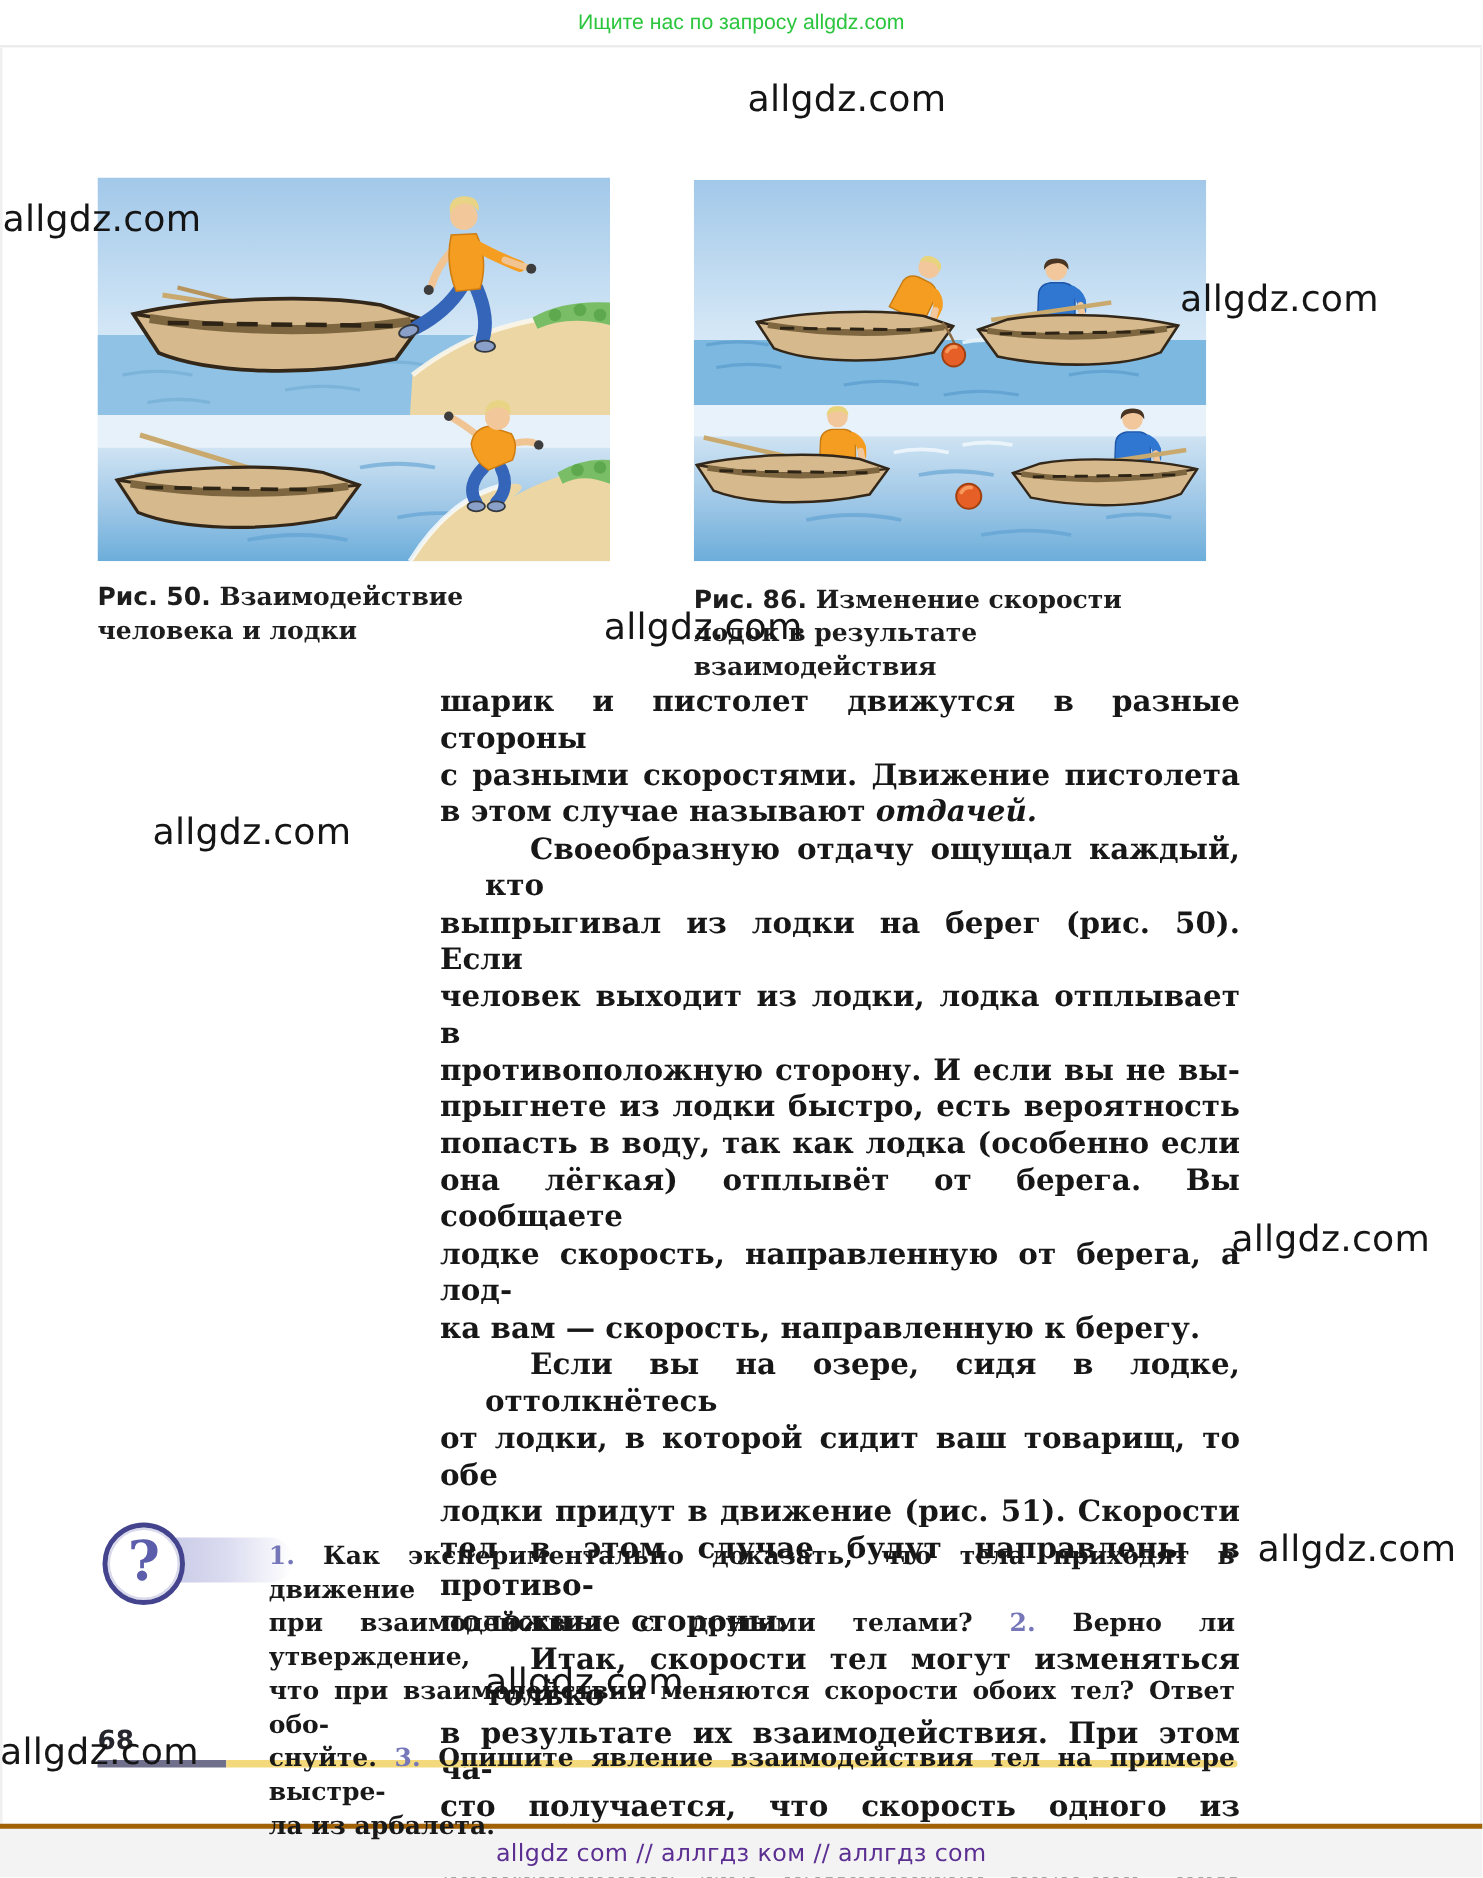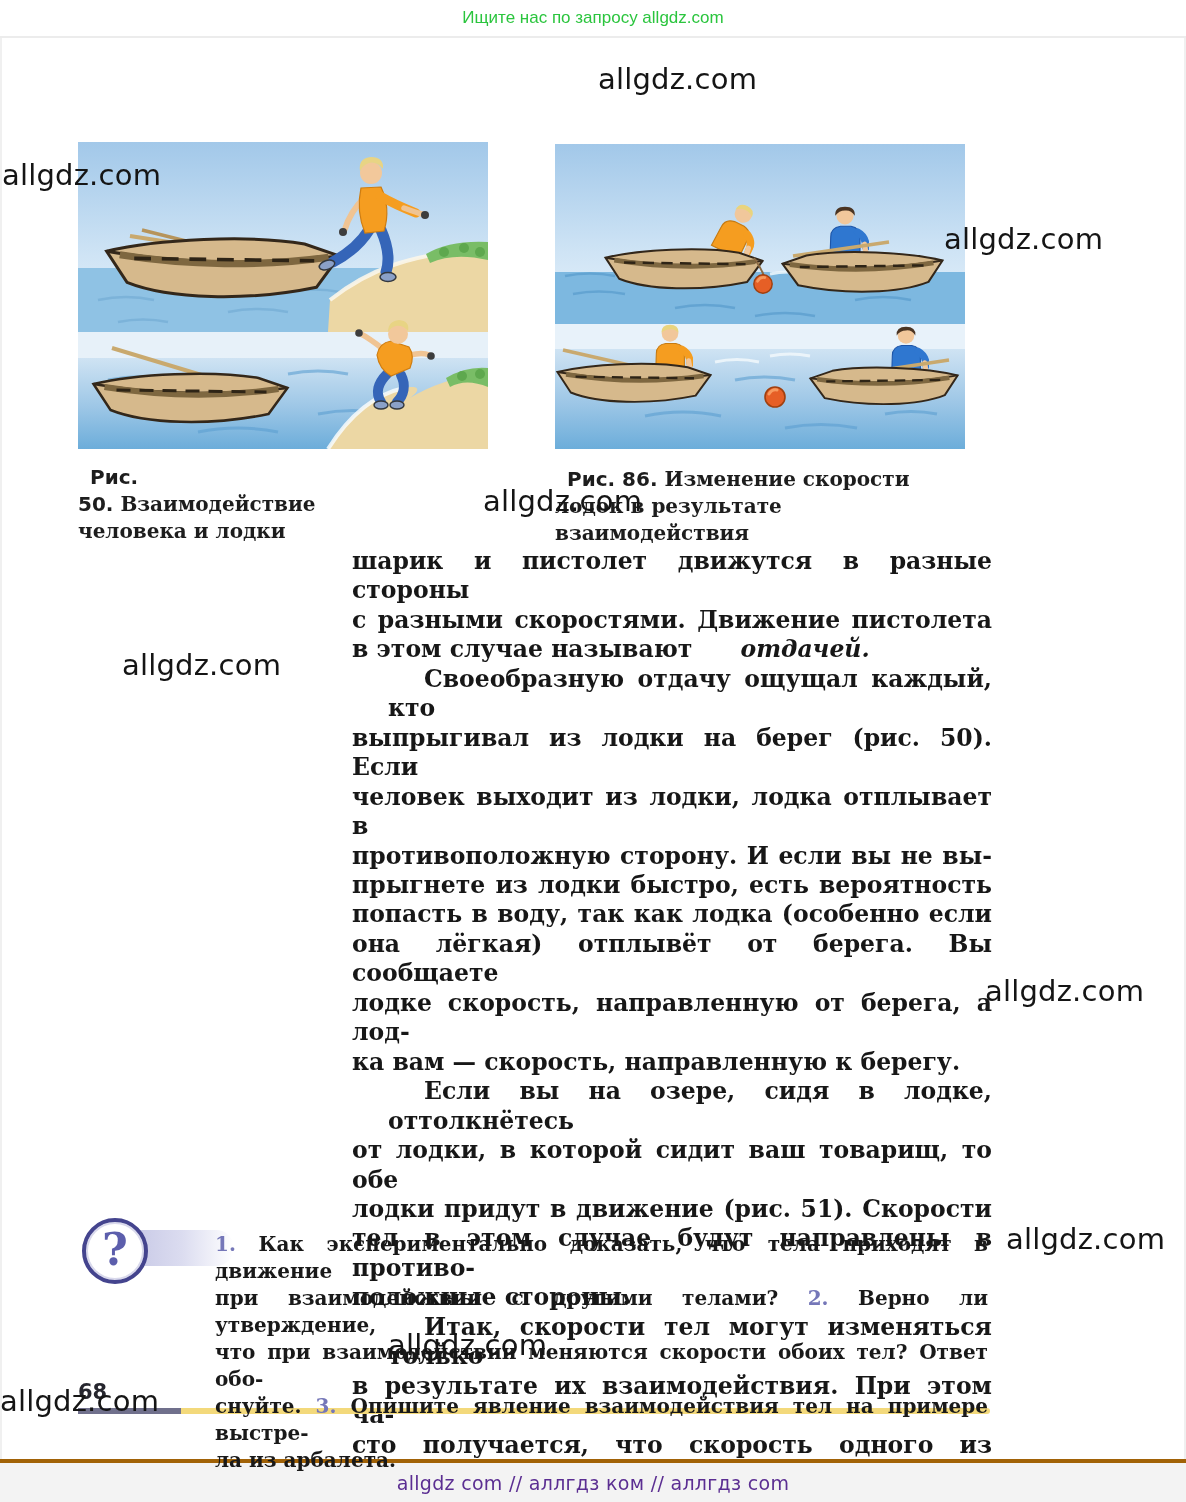--- a/index.html
+++ b/index.html
@@ -24,32 +24,32 @@
   .wm4{left:483px;top:484px;} .wm5{left:122px;top:648px;} .wm6{left:985px;top:974px;}
   .wm7{left:1006px;top:1222px;} .wm8{left:388px;top:1328px;} .wm9{left:0px;top:1384px;}
   .fig{position:absolute;}
   .fig svg{display:block;}
   .fig50{left:78px;top:104px;width:410px;height:307px;}
   .fig51{left:555px;top:106px;width:410px;height:305px;}
   .cap{
     position:absolute;font-family:"DejaVu Serif","Liberation Serif",serif;
     font-size:20px;line-height:27px;color:#1d1d1d;font-weight:600;
   }
-  .cap .lbl{font-family:"DejaVu Sans",sans-serif;font-weight:700;margin-right:7px;margin-left:12px;}
+  .cap .lbl{font-family:"DejaVu Sans",sans-serif;font-weight:700;margin-right:7px;}
   .cap50{left:78px;top:426px;width:300px;}
   .cap51{left:555px;top:428px;width:400px;}
   .article{
     position:absolute;left:352px;top:509px;width:640px;
     font-family:"DejaVu Serif","Liberation Serif",serif;
     font-size:23.5px;font-weight:600;color:#171717;
   }
   .bl{line-height:29.45px;}
   .bl.j{text-align:justify;text-align-last:justify;}
   .bl.ind{text-indent:36px;margin-left:36px;}
-  .bl .em{font-style:italic;margin-left:40px;}
+  .bl .em{font-style:italic;}
   .qbar{
     position:absolute;left:118px;top:1192px;width:116px;height:36px;border-radius:18px;
     background:linear-gradient(to right,#c2c3e3 0%,#dbdcf0 55%,rgba(255,255,255,0) 100%);
     z-index:1;
   }
   .qicon{
     position:absolute;left:82px;top:1180px;width:58px;height:58px;border-radius:50%;
     background:#fff;border:4px solid #44448e;box-shadow:inset 0 0 0 2px #d9d9ec;
     display:flex;align-items:center;justify-content:center;z-index:2;
   }

